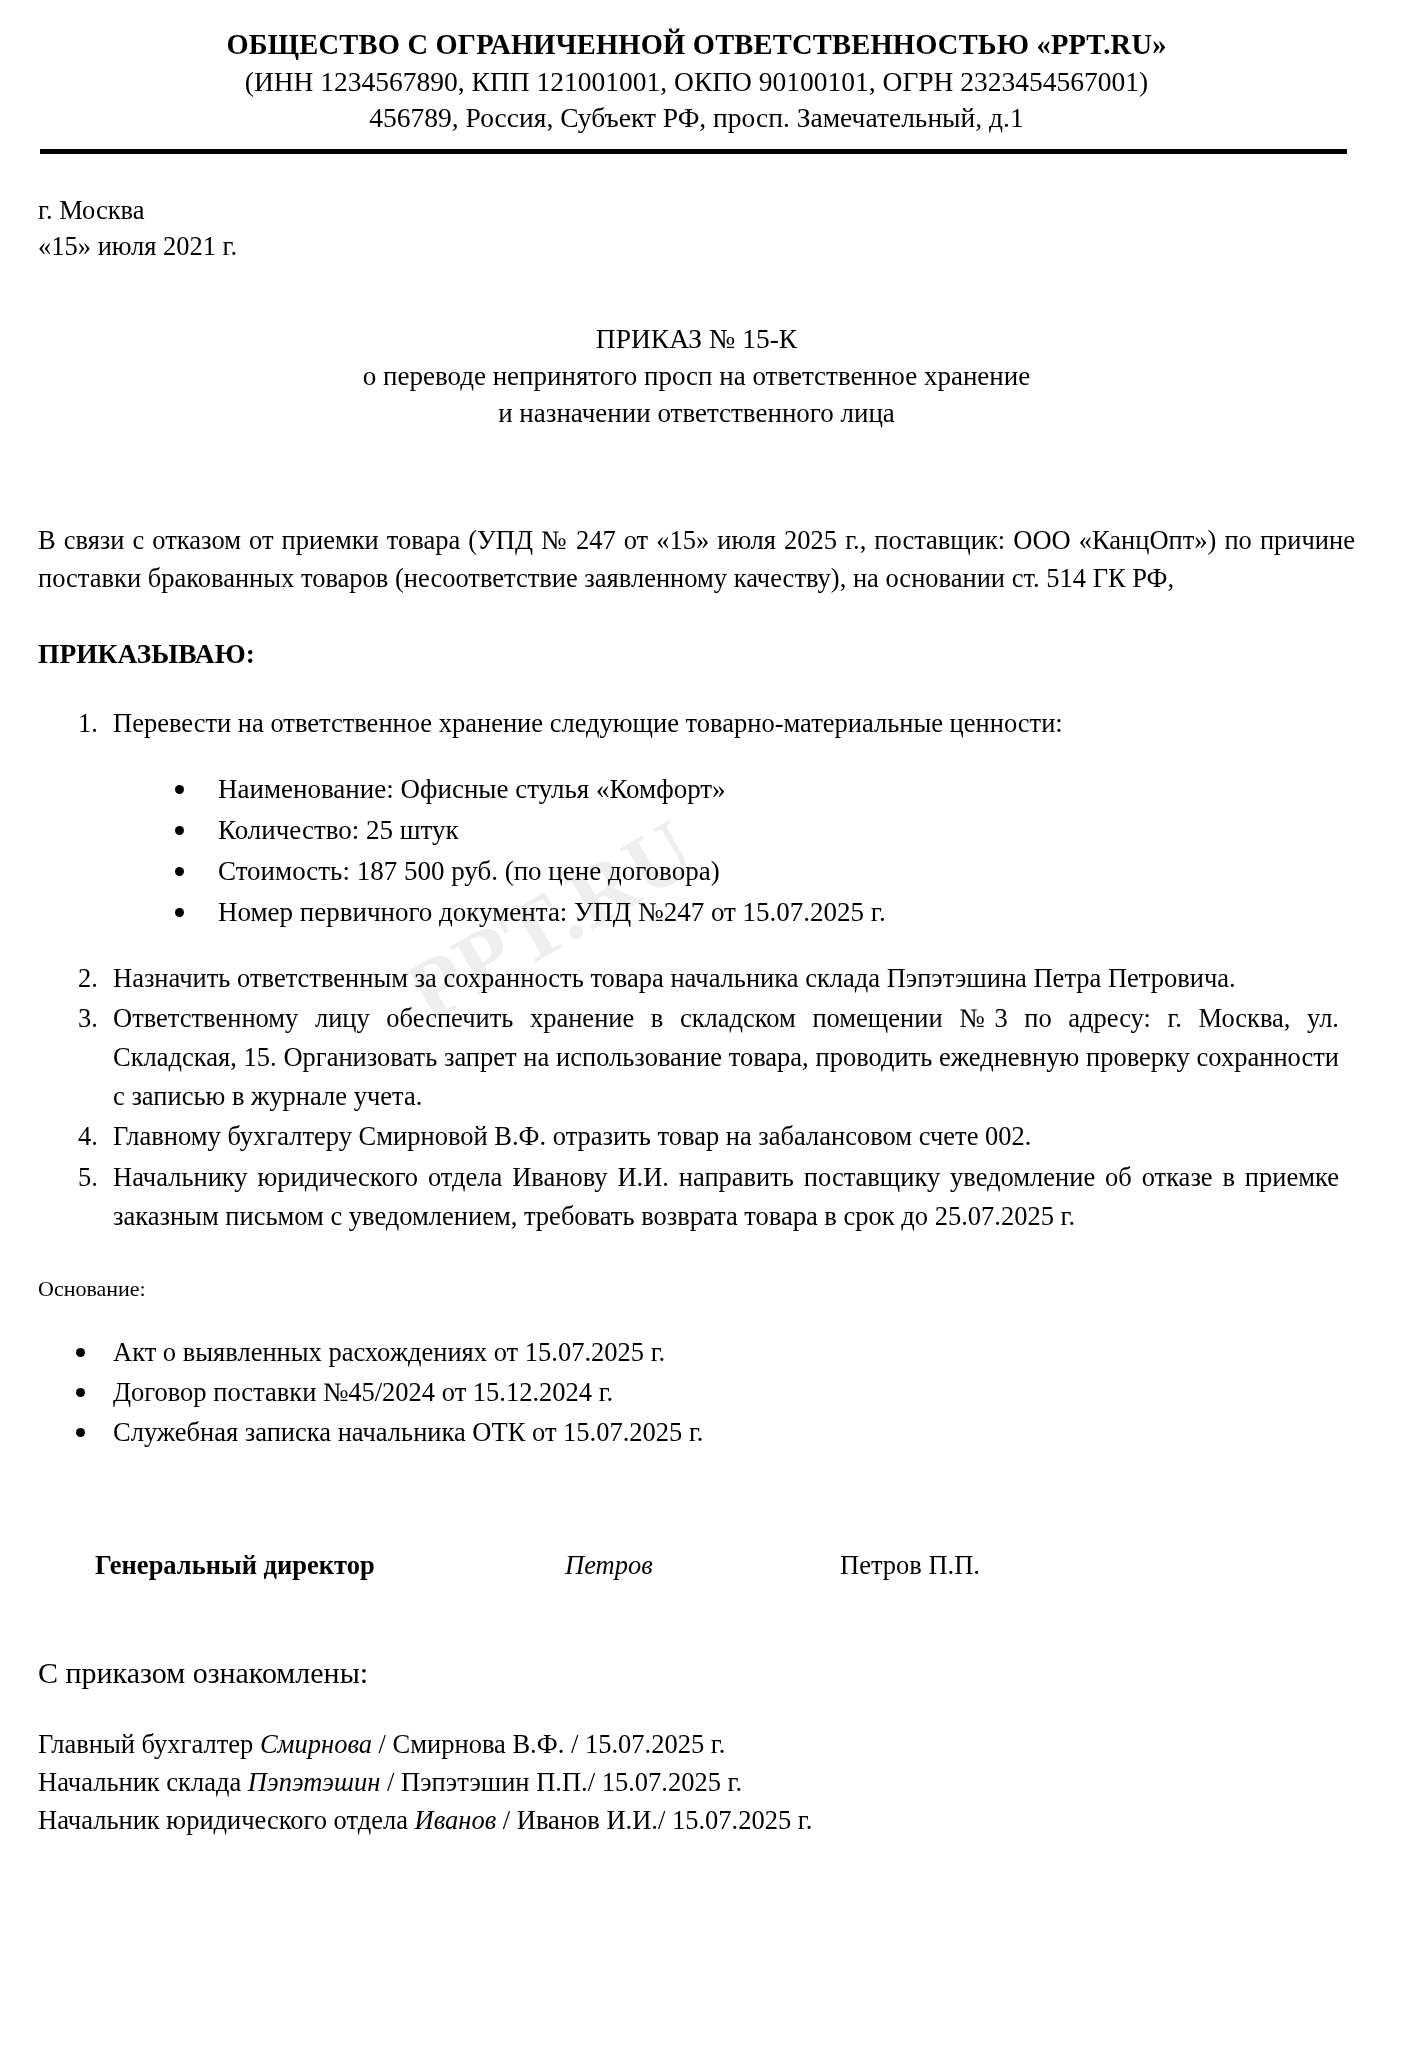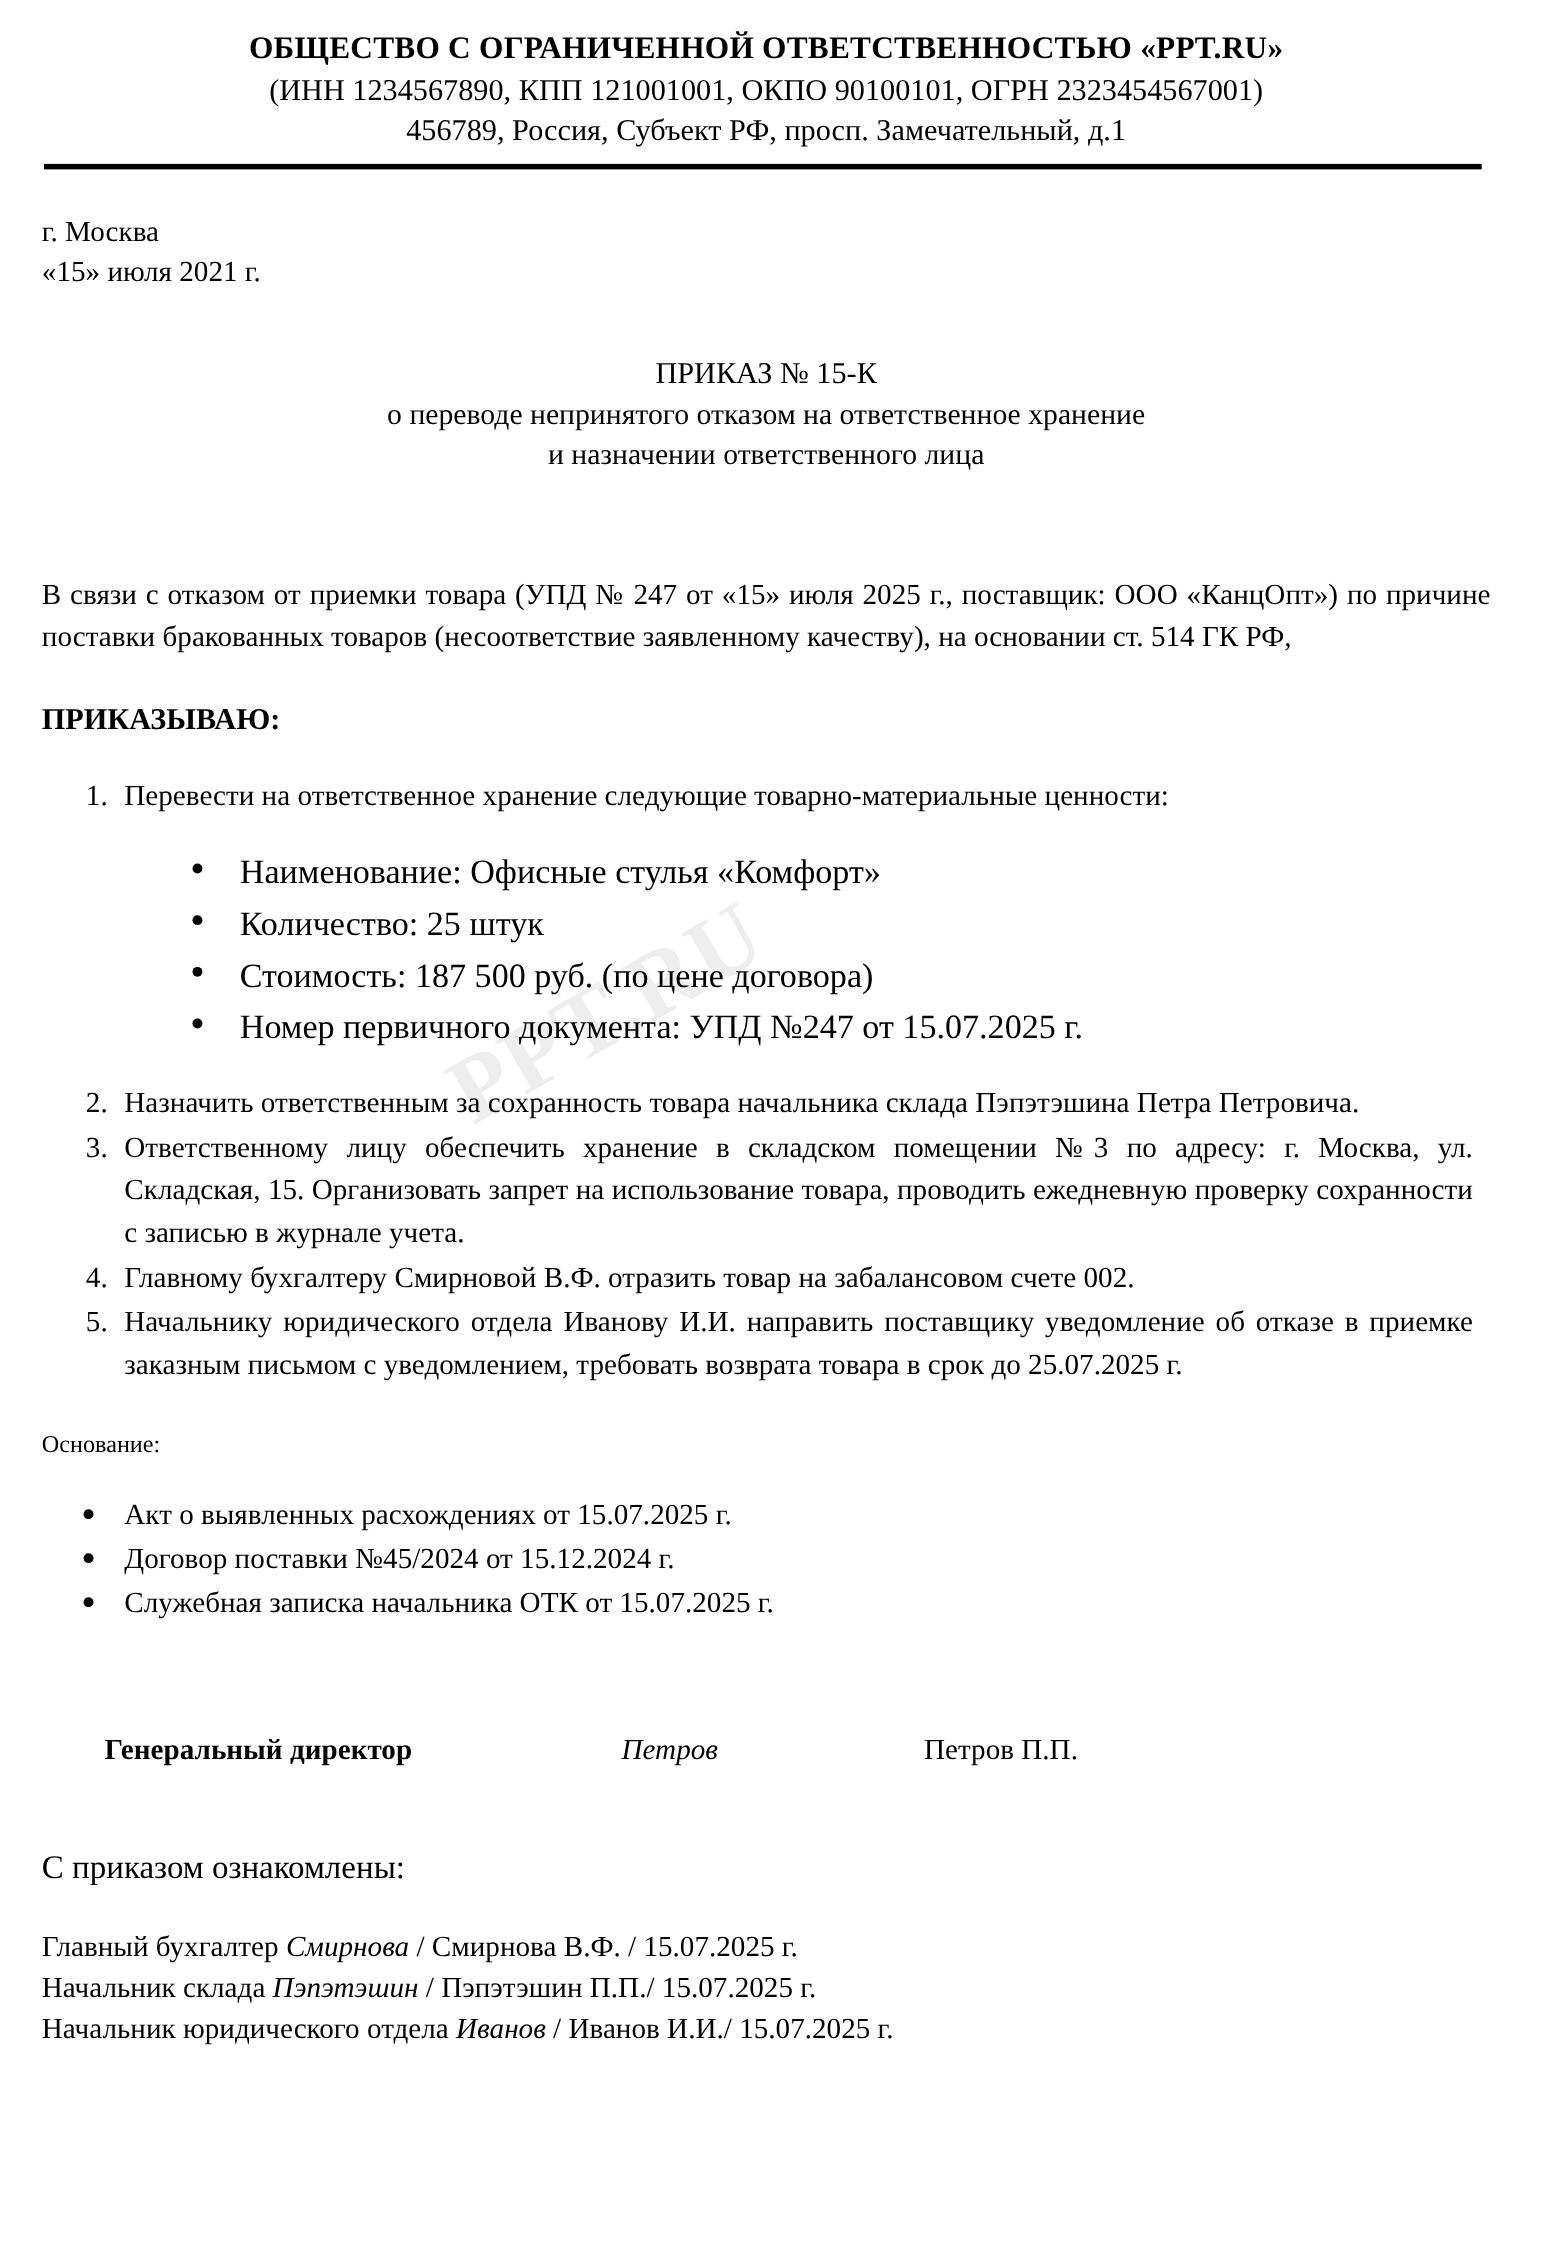--- a/index.html
+++ b/index.html
@@ -118,21 +118,21 @@
 
   
   ul.bullets-inner {
     margin: 26px 0 26px 0;
     padding: 0;
     list-style: none;
   }
   ul.bullets-inner > li {
     position: relative;
     padding-left: 105px;
-    font-size: 31px;
+    font-size: 27px;
     line-height: 1.52;
   }
   ul.bullets-inner > li::before {
     content: "";
     position: absolute;
     left: 62px;
     top: 16px;
     width: 9px;
     height: 9px;
     border-radius: 50%;
@@ -219,21 +219,21 @@
       <hr class="lh-rule">
     </div>
 
     <div class="placedate">
       <div>г. Москва</div>
       <div>«15» июля 2021 г.</div>
     </div>
 
     <div class="title-block">
       <div class="title-main">ПРИКАЗ № 15-К</div>
-      <div class="title-sub">о переводе непринятого отказом на ответственное хранение</div>
+      <div class="title-sub">о переводе непринятого просп на ответственное хранение</div>
       <div class="title-sub">и назначении ответственного лица</div>
     </div>
 
     <div class="intro">В связи с отказом от приемки товара (УПД № 247 от «15» июля 2025 г., поставщик: ООО «КанцОпт») по причине поставки бракованных товаров (несоответствие заявленному качеству), на основании ст. 514 ГК РФ,</div>
 
     <div class="order-word">ПРИКАЗЫВАЮ:</div>
 
     <ol class="numlist">
       <li>
         <span>Перевести на ответственное хранение следующие товарно-материальные ценности:</span>

